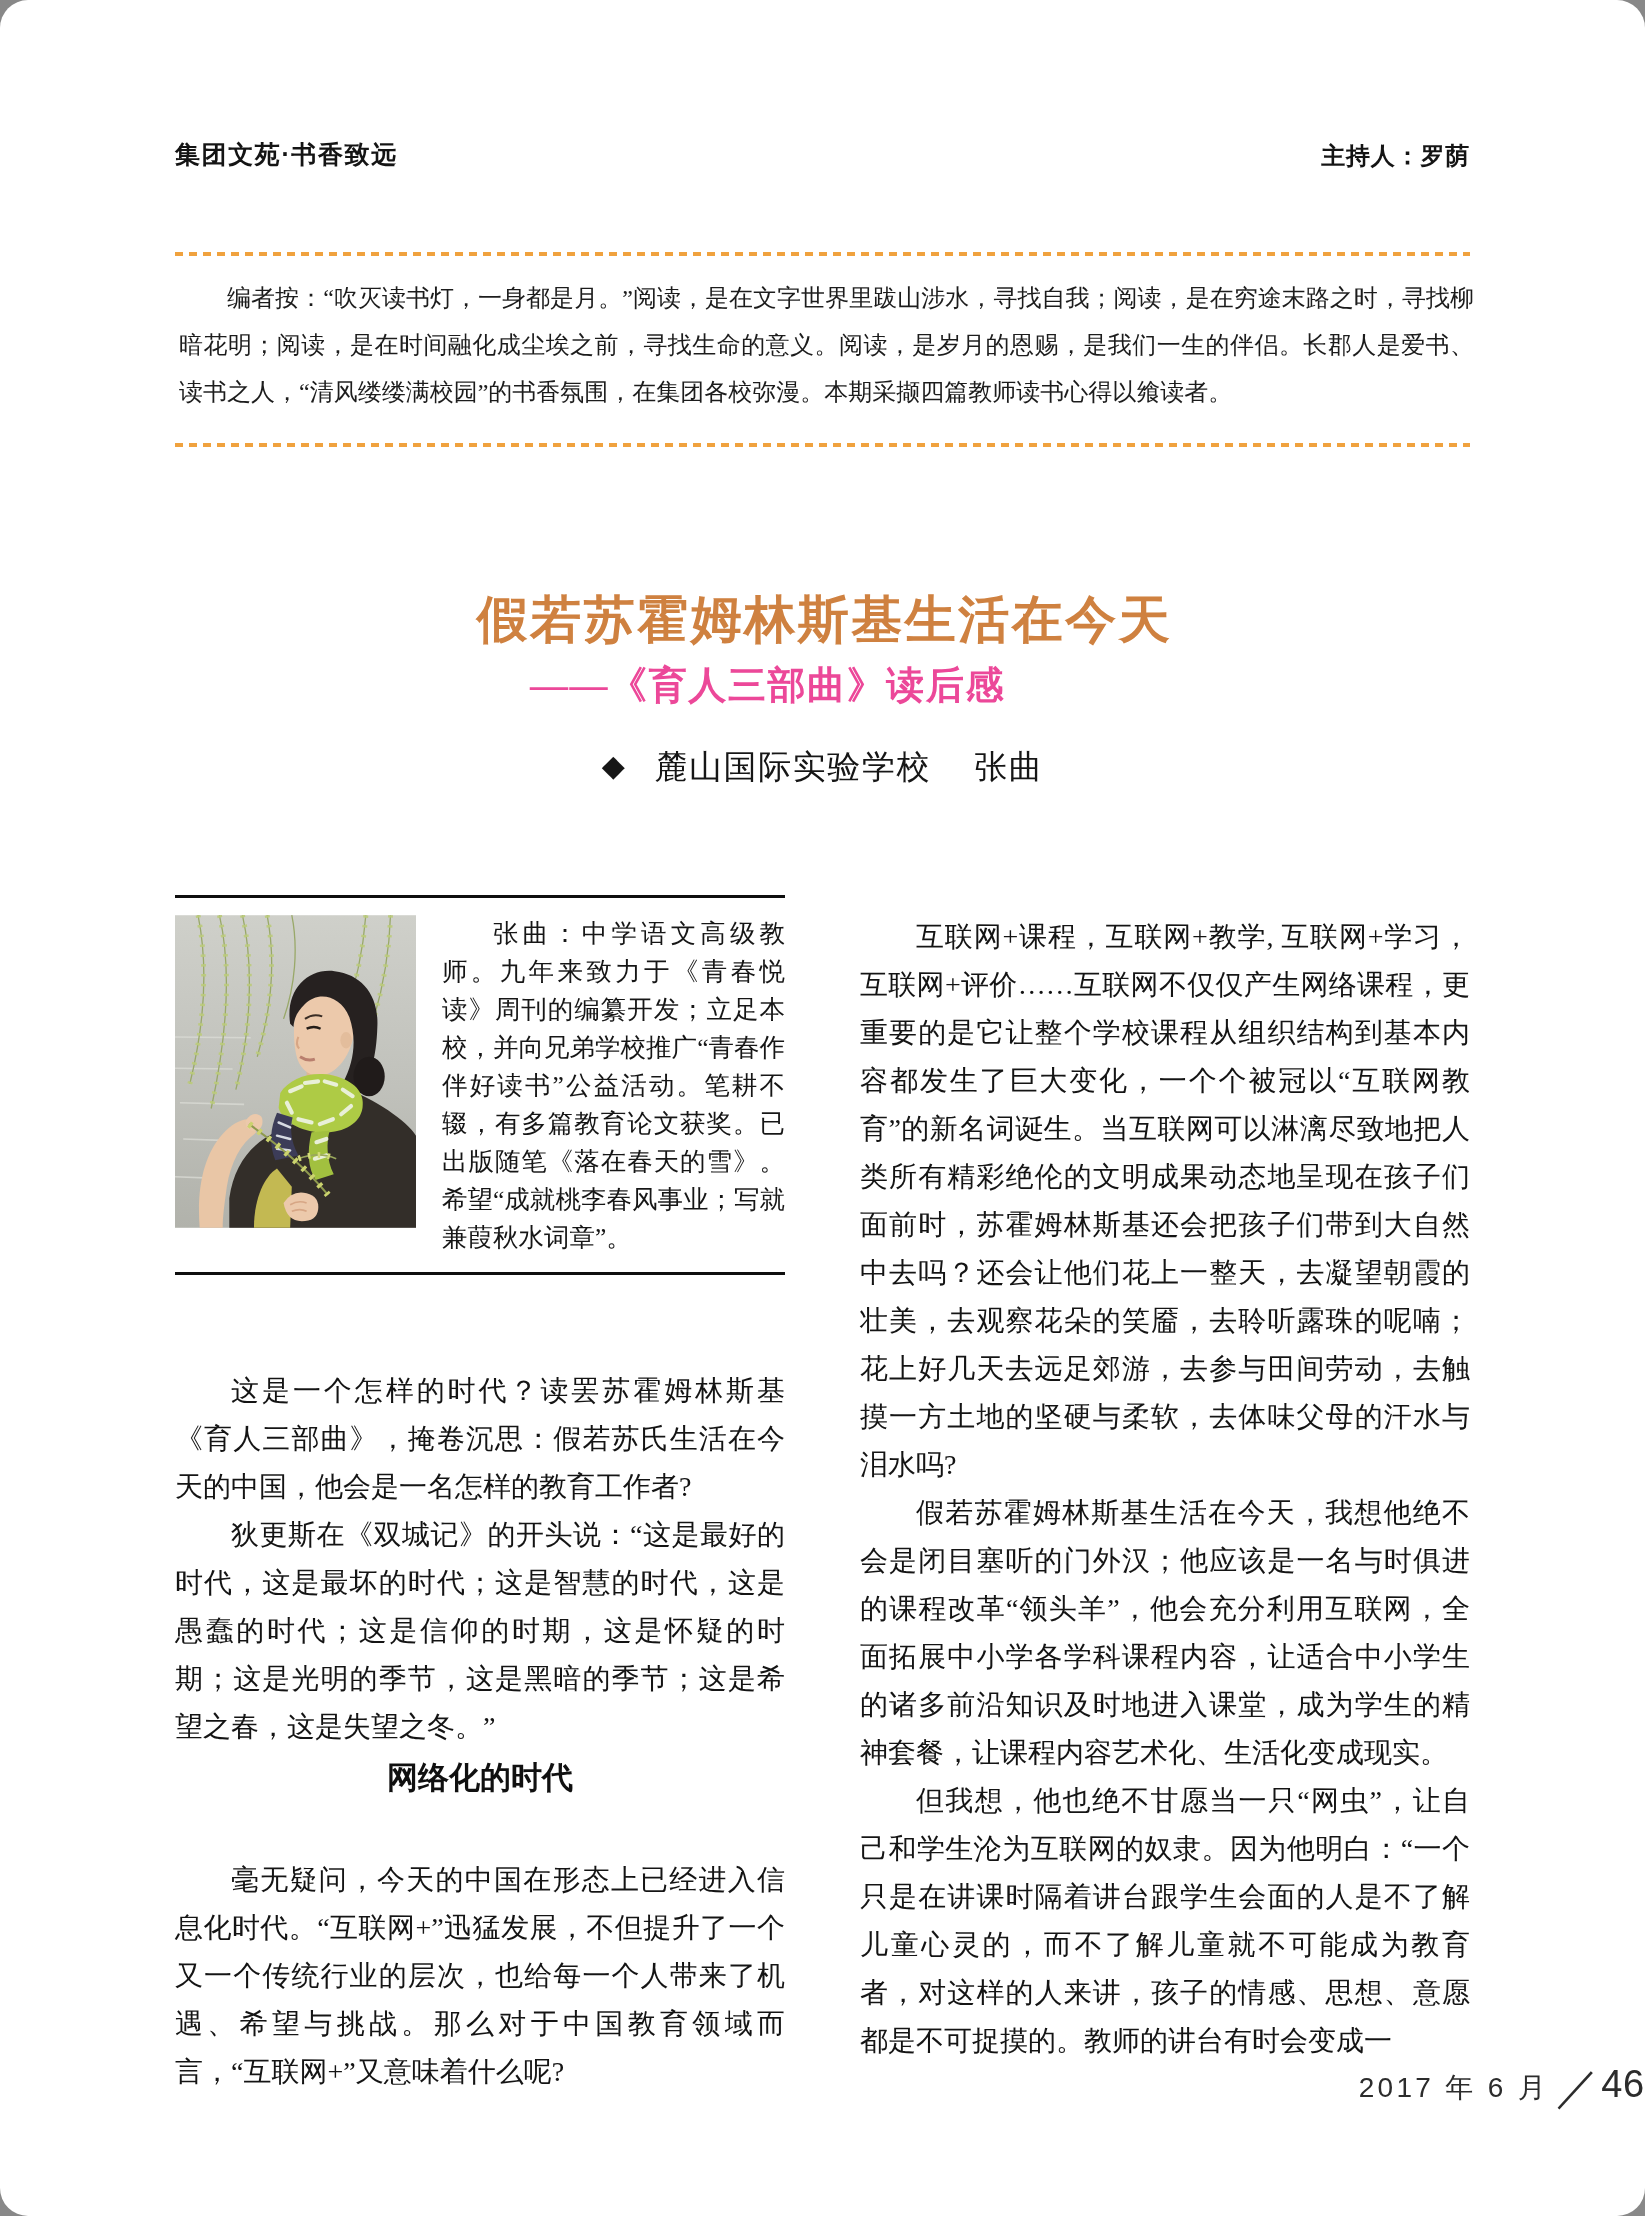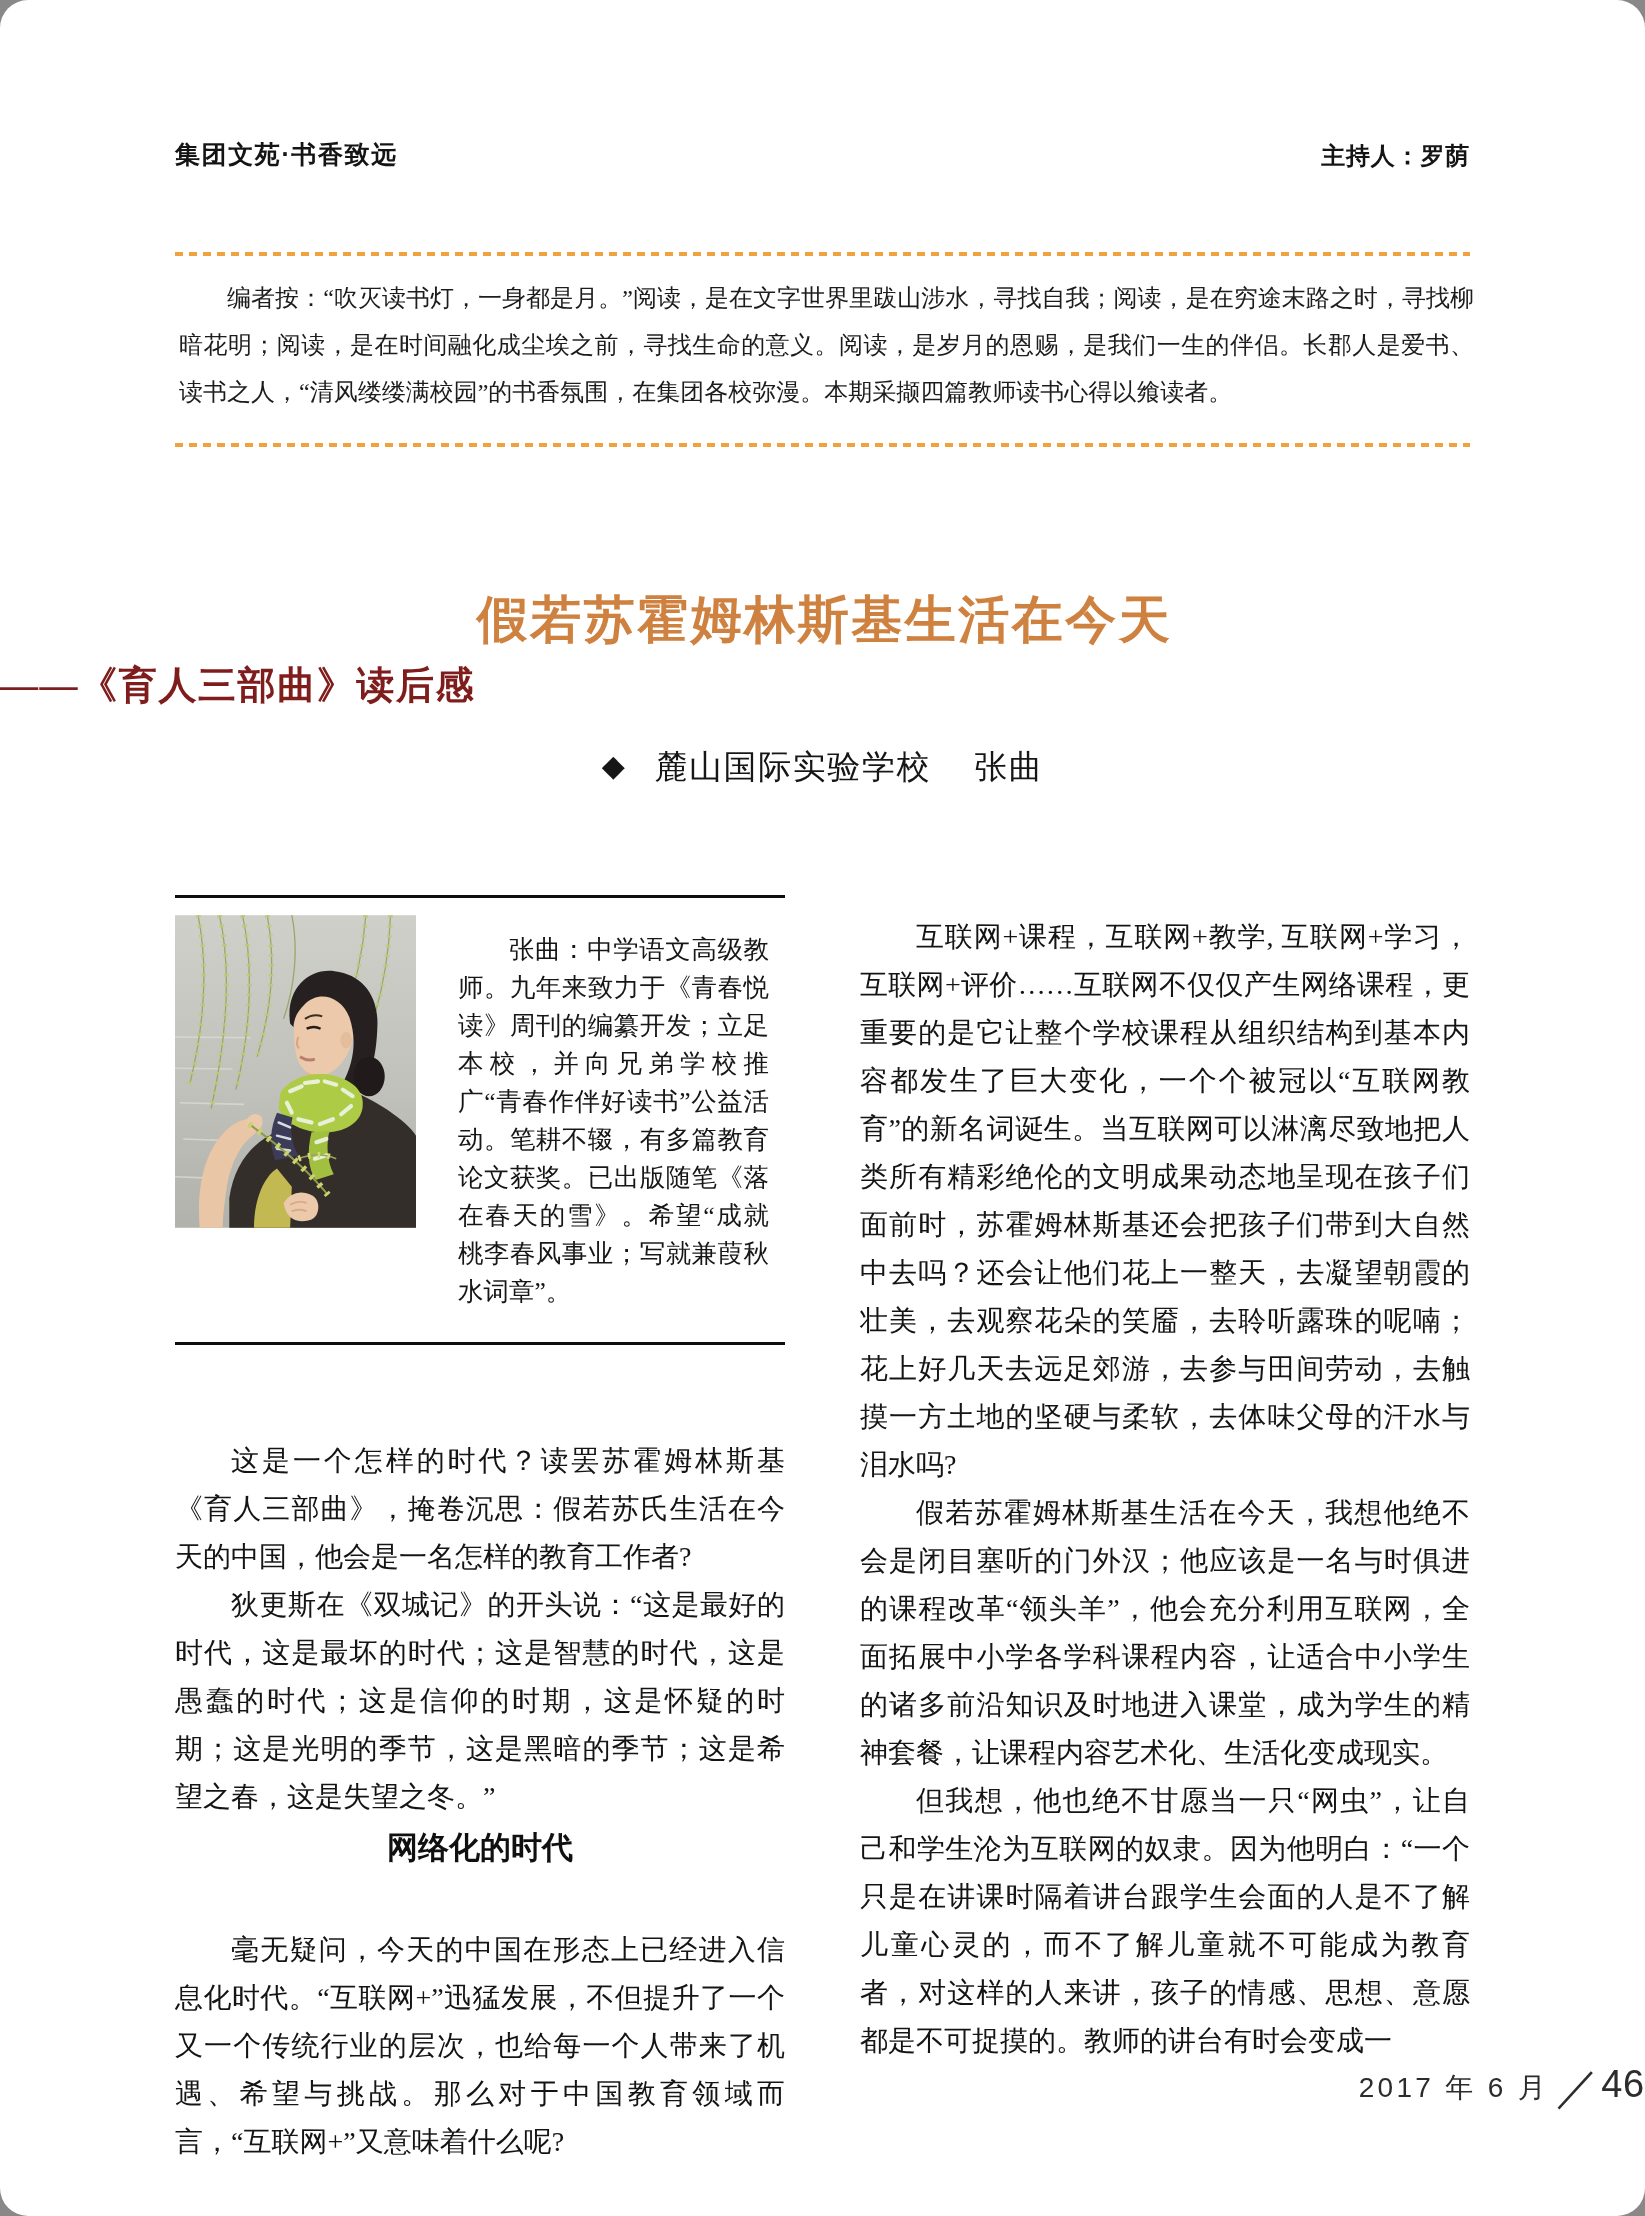--- a/index.html
+++ b/index.html
@@ -39,22 +39,22 @@
   }
   
   .title{
     position:absolute;left:0;top:584px;width:1645px;margin:2px;
     text-align:center;font-size:51px;font-weight:bold;
     letter-spacing:2.5px;color:#cf8140;
     font-family:"Liberation Serif","DejaVu Serif",serif;
   }
   .subtitle{
     position:absolute;left:0;top:660px;width:1535px;margin:0;
-    font-size:38px;font-weight:bold;
-    letter-spacing:1.6px;color:#7f1d1d;
+    text-align:center;font-size:38px;font-weight:bold;
+    letter-spacing:1.6px;color:#ec4899;
     font-family:"Liberation Serif","DejaVu Serif",serif;
   }
   .author-line{
     position:absolute;left:0;top:745px;width:1645px;margin:0;
     text-align:center;font-size:33px;color:#161616;letter-spacing:1.6px;
   }
   .author-line .diamond{font-size:30px;margin-right:28px;position:relative;top:-2.5px;}
   .author-line .school{margin-right:43px;}
   
   .col{position:absolute;width:610px;}
@@ -71,21 +71,21 @@
   }
   
   .bio-box{
     border-top:3.3px solid #0e0e0e;border-bottom:3.3px solid #0e0e0e;
     padding:16.5px 0 15px 0;margin-bottom:92px;
     display:flex;gap:26px;
   }
   .photo-wrap{flex:0 0 241px;height:313px;}
   .photo-wrap svg{display:block;}
   .bio-text{
-    margin:16px;flex:1;font-size:25.5px;line-height:38px;
+    margin:0;flex:1;font-size:25.5px;line-height:38px;
     text-align:justify;text-indent:2em;color:#161616;
   }
   
   .footer{
     position:absolute;left:0;top:2058px;width:1645px;
     text-align:right;color:#2c2c2c;
     font-family:"Liberation Sans","DejaVu Sans",sans-serif;
   }
   .footer .date{font-size:28px;letter-spacing:3.3px;font-weight:300;}
   .footer .slash{font-size:44px;font-weight:300;vertical-align:-5px;margin:0 1.6px 0 6.6px;}

